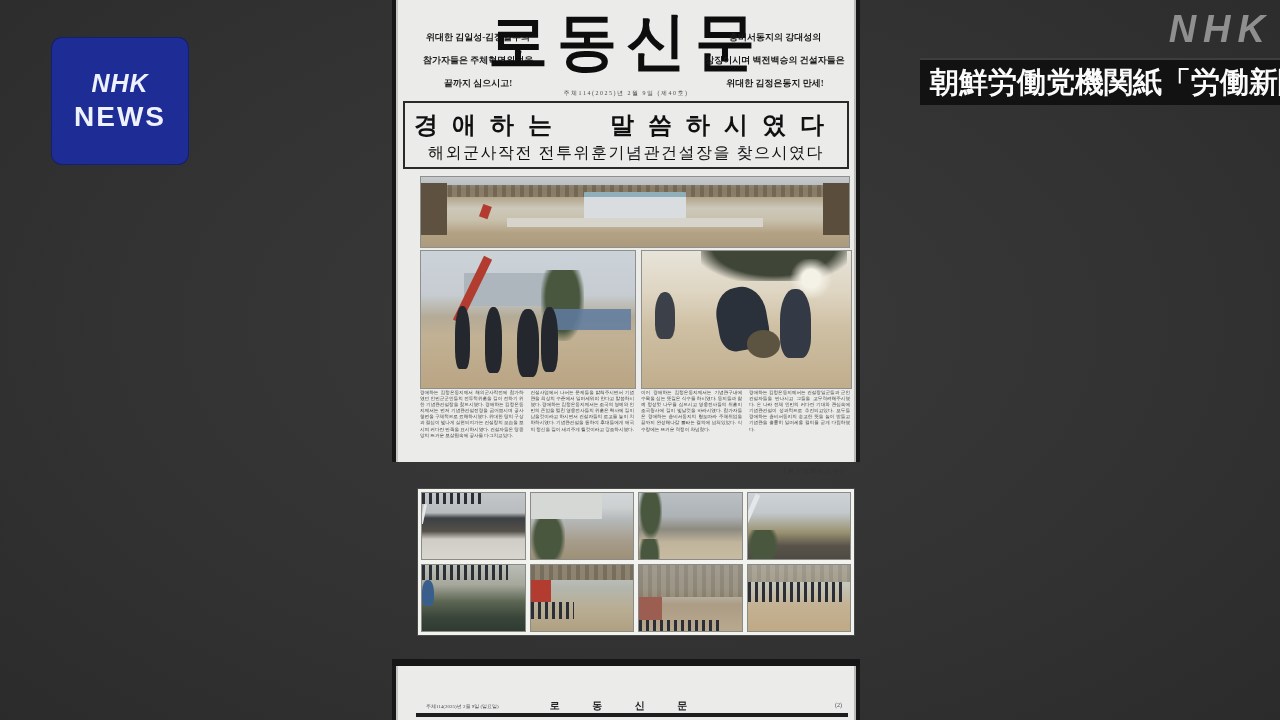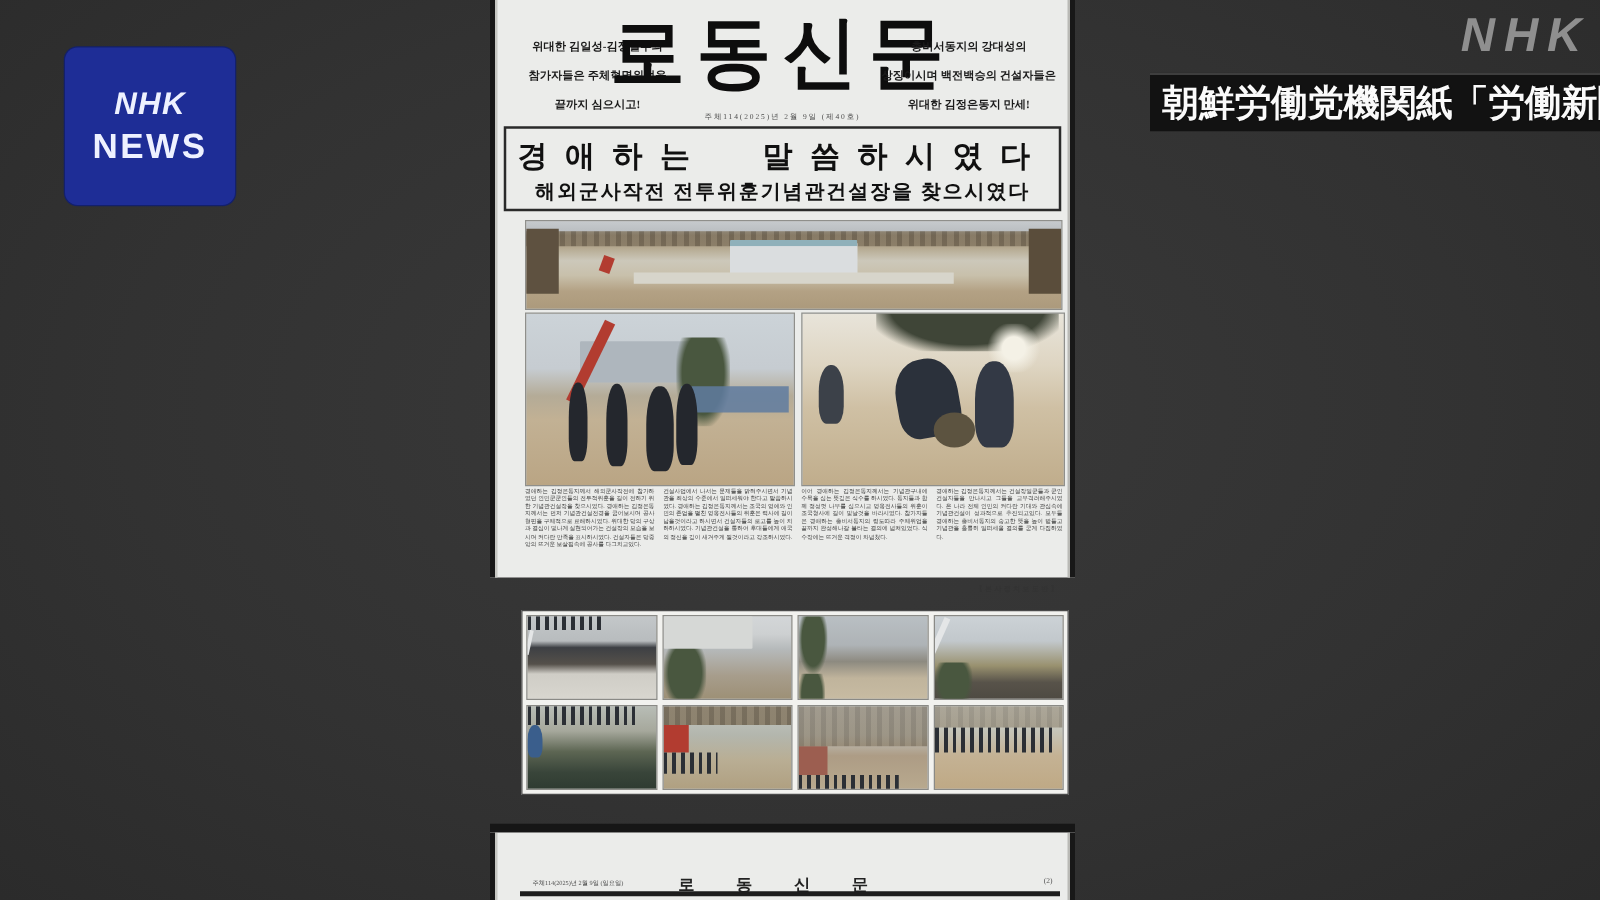--- a/index.html
+++ b/index.html
@@ -59,21 +59,21 @@
   .np-subtitle { position:absolute; left:0; right:0; top:76px; text-align:center;
                  font-size:8.5px; font-weight:700; letter-spacing:7px; color:#222; }
   .np-issue { position:absolute; left:0; right:0; top:89px; text-align:center;
               font-size:6px; letter-spacing:1.5px; color:#4c4c4c; }
 
   
   .headline-box { position:absolute; left:7px; top:101px; width:442px; height:64px;
                   border:2px solid #2a2a2a; background:#ebecea; text-align:center; }
   .hl1 { margin-top:6px; font-size:24px; font-weight:900; letter-spacing:14px;
          word-spacing:24px; white-space:nowrap; color:#101010; }
-  .hl2 { margin-top:2px; font-size:16px; font-weight:700; letter-spacing:1.5px;
+  .hl2 { margin-top:2px; font-size:16px; font-weight:400; letter-spacing:1.5px;
          white-space:nowrap; color:#101010;text-align:center; }
 
   
   .ph { position:absolute; border:1px solid #8f8f8b; overflow:hidden; }
   .ph > div { position:absolute; }
 
   .ph-a { left:24px; top:176px; width:428px; height:70px;
     background:linear-gradient(180deg,#c6cacd 0%,#b9bdc0 13%,#9b9082 16%,#b4a88f 30%,#ccc8ba 45%,#c8c0ab 62%,#b3a184 80%,#ac9a7c 100%); }
   .ph-b { left:24px; top:250px; width:214px; height:137px;
     background:linear-gradient(180deg,#ccd3d8 0%,#c6ccd1 32%,#b4ab97 48%,#c2b194 62%,#baa584 100%); }
@@ -110,21 +110,21 @@
   .bt-right { left:245px; width:209px; gap:7px; }
   .col { flex:1; font-size:4.6px; line-height:6.1px; text-align:justify;
          color:#3a3a3a; overflow:hidden; font-family:"Liberation Serif", serif;
          word-break:break-all; }
   .byline { position:absolute; left:245px; top:468px; width:207px; text-align:right;
             font-size:5.5px; font-weight:700; color:#333; letter-spacing:2px; }
 
   
   .p2-date { position:absolute; left:30px; top:37px; font-size:5px; color:#4a4a4a; }
   .p2-title { position:absolute; left:0; right:0; top:33px; text-align:center;
-              font-size:13px; font-weight:700; letter-spacing:15px; color:#222; }
+              font-size:10px; font-weight:700; letter-spacing:15px; color:#222; }
   .p2-num { position:absolute; right:14px; top:36px; font-size:6px; color:#4a4a4a; }
   .p2-rule { position:absolute; left:20px; right:8px; top:47px; height:4px; background:#1d1d1d; }
 </style>
 </head>
 <body>
 
 <div class="badge">
   <div class="badge-nhk">NHK</div>
   <div class="badge-news">NEWS</div>
 </div>

